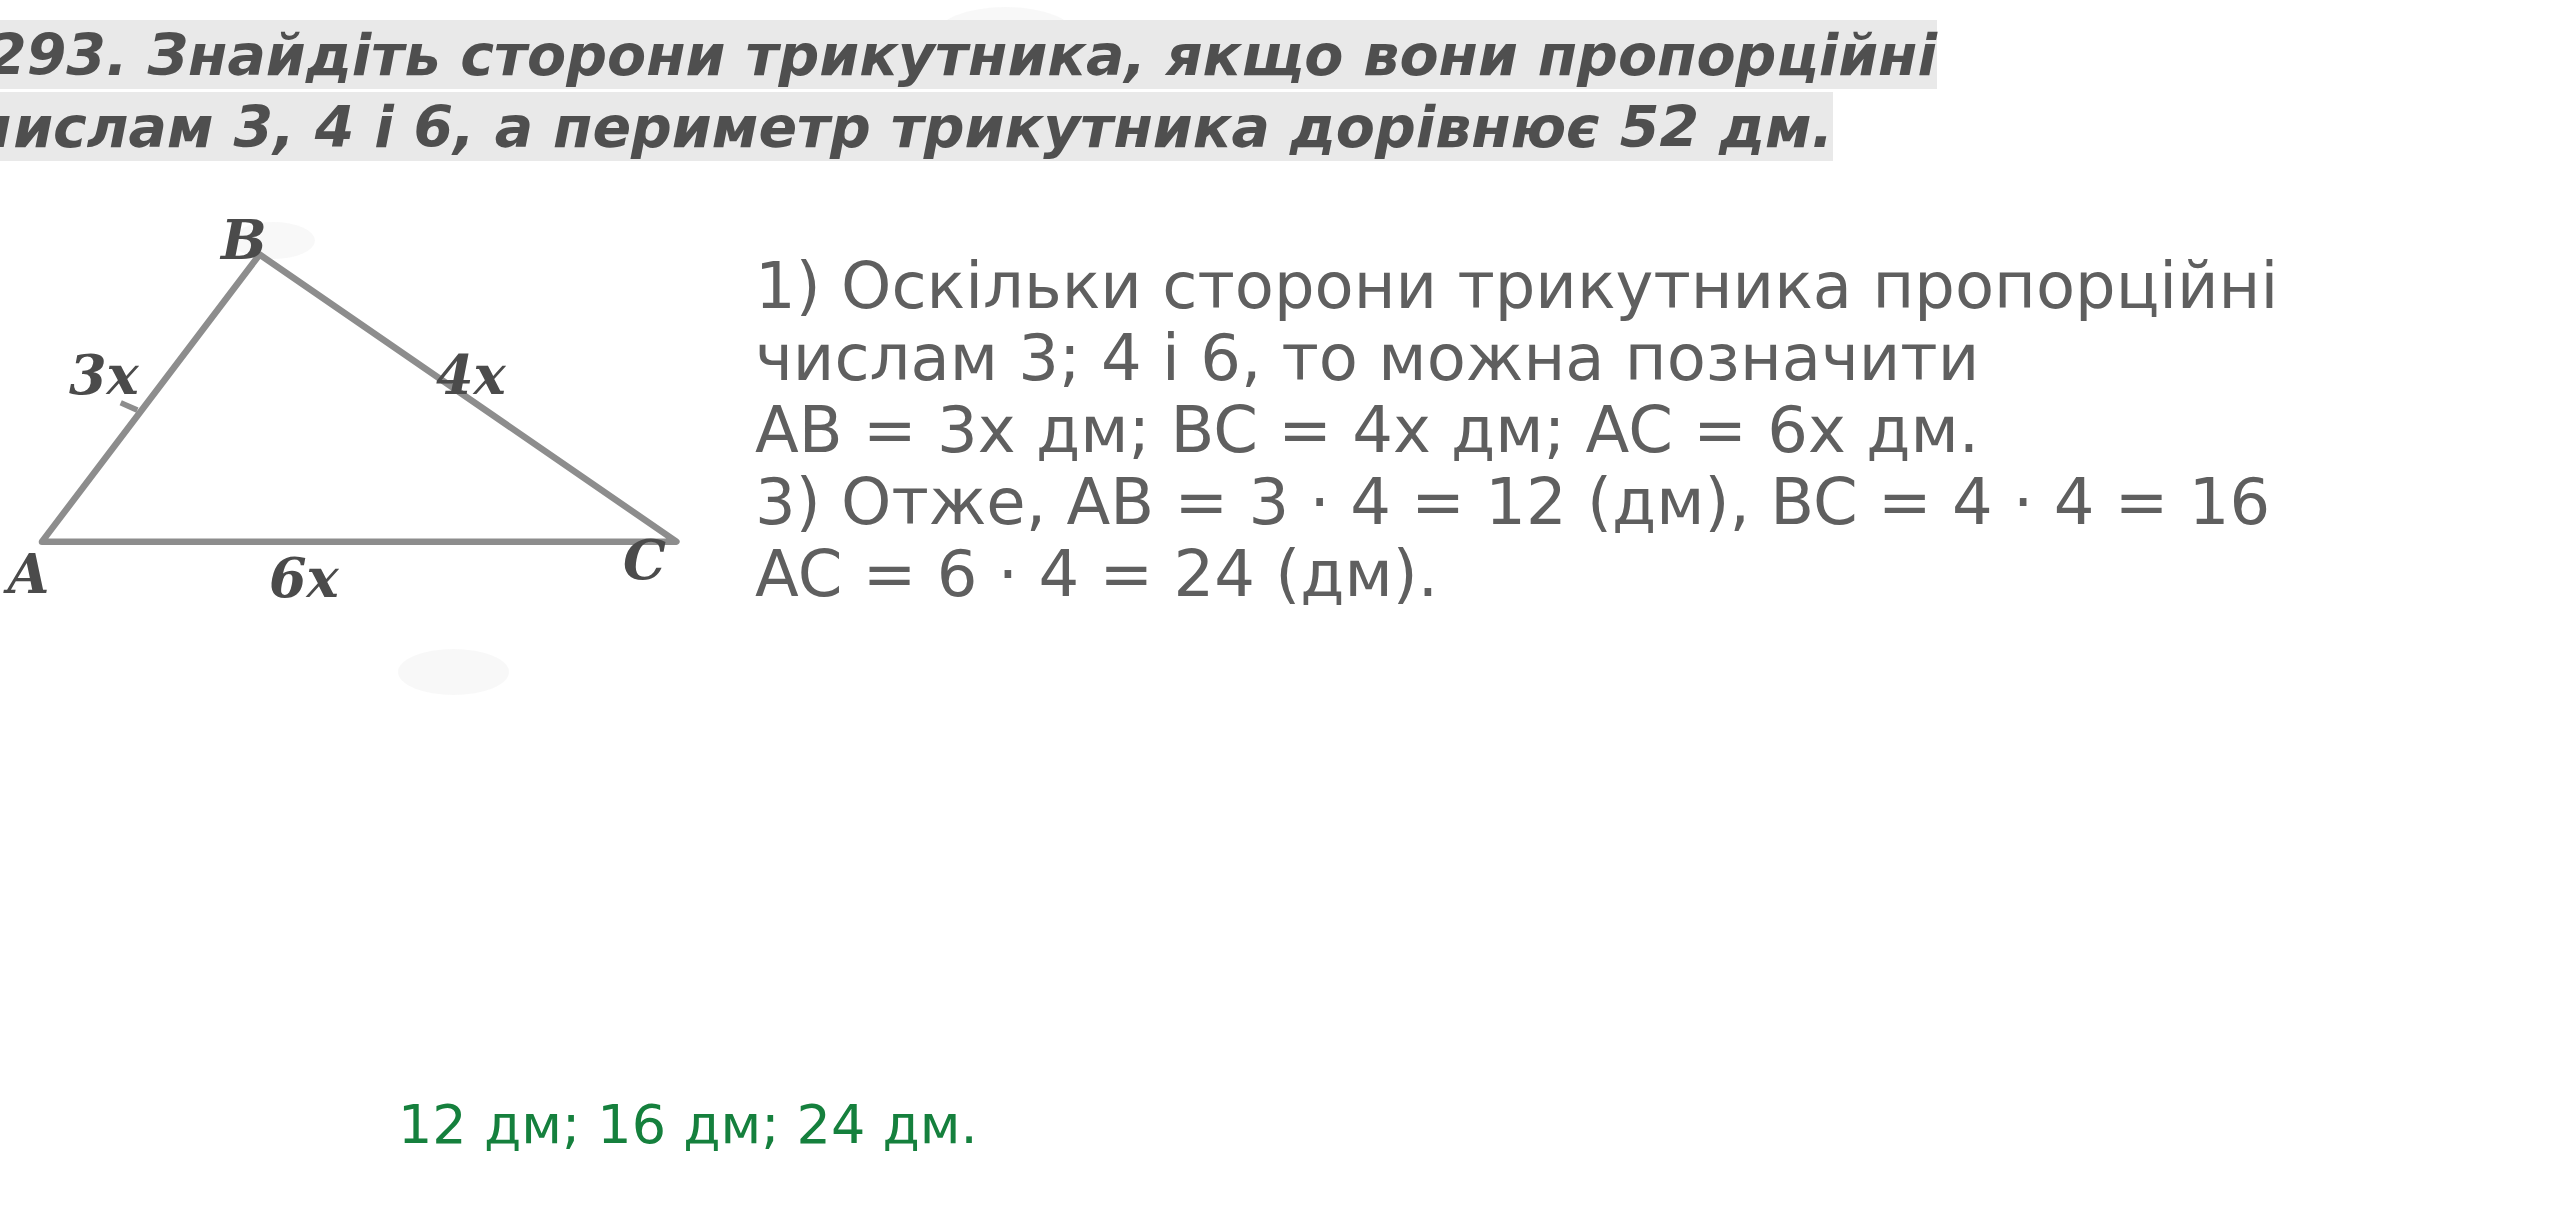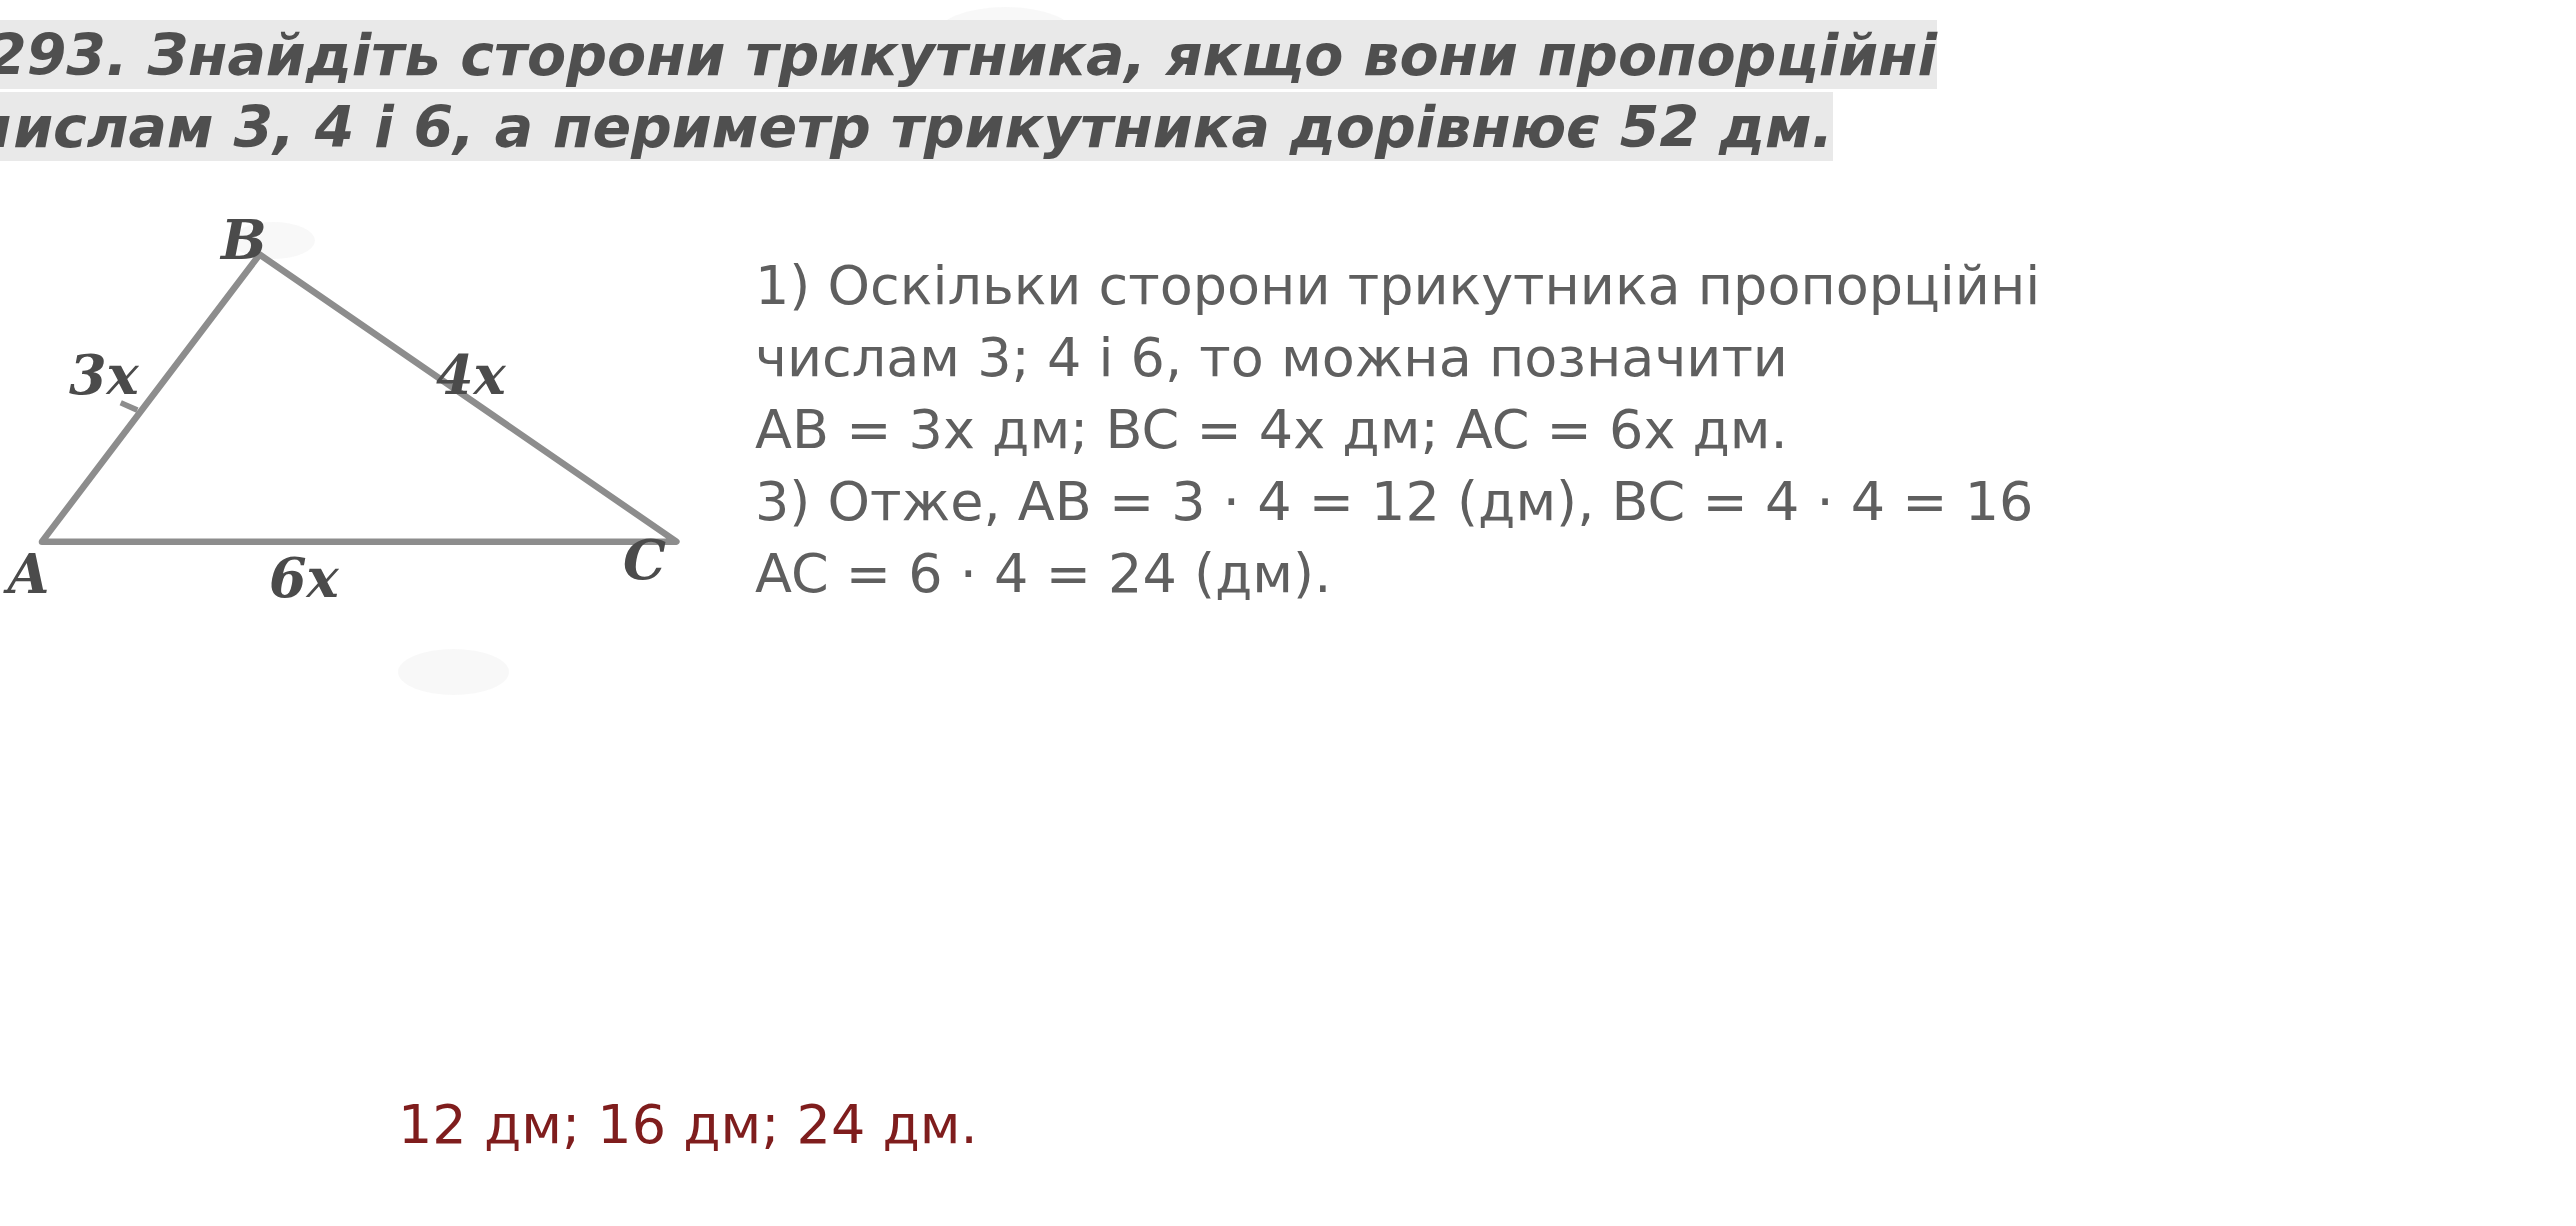--- a/index.html
+++ b/index.html
@@ -74,32 +74,32 @@
   #label-6x { left: 269px; top: 310px; font-style: italic; }
 
   
   #solution {
     position: absolute;
     left: 755px;
     top: 250px;
     width: 1798px;
   }
   .sol-line {
-    font-size: 54px;
+    font-size: 64px;
     line-height: 72px;
     color: #5f5f5f;
     white-space: nowrap;
   }
   #answer {
     position: absolute;
     left: 398px;
     top: 1089px;
     font-size: 54px;
     line-height: 72px;
-    color: #7f1d1d;
+    color: #15803d;
     white-space: nowrap;
   }
 
   
   .smudge {
     position: absolute;
     border-radius: 50%;
     background: #f3f3f3;
     opacity: .55;
     pointer-events: none;

